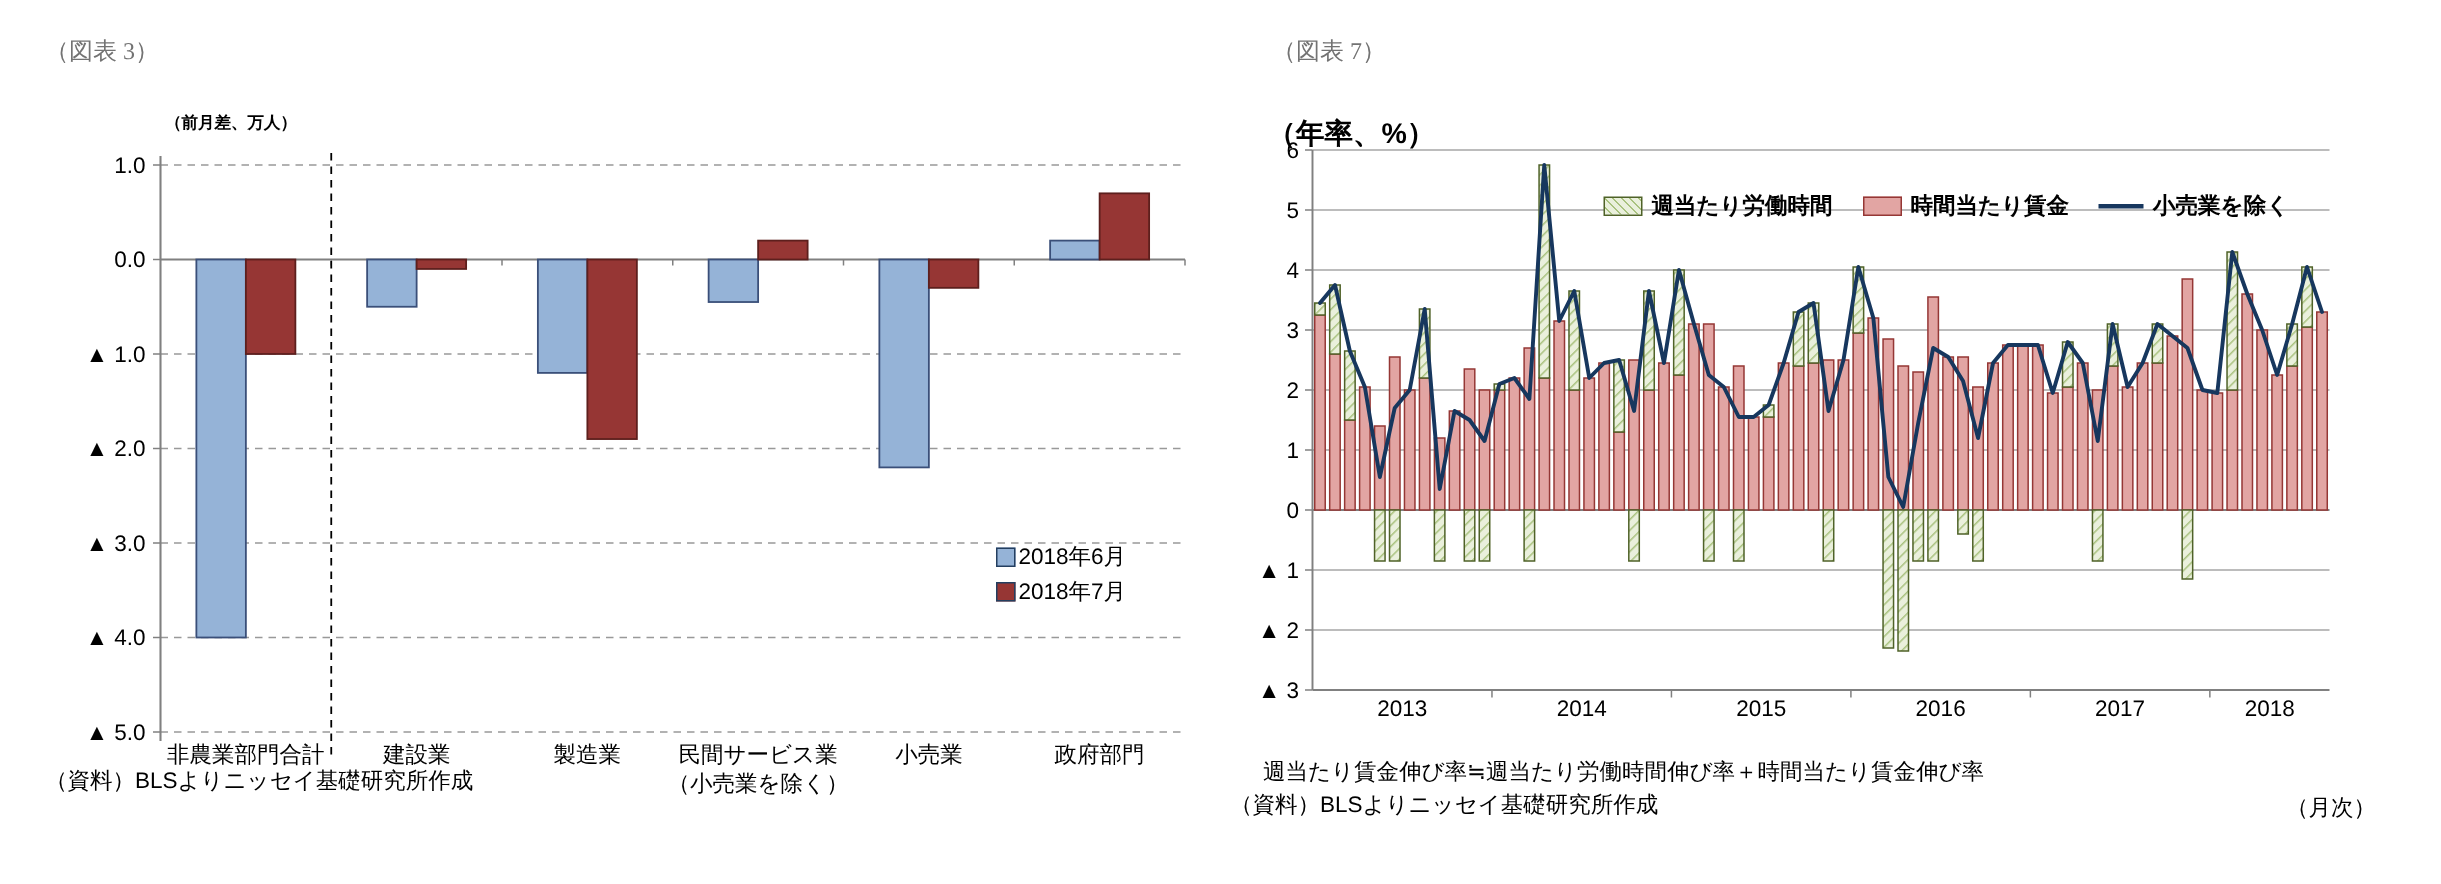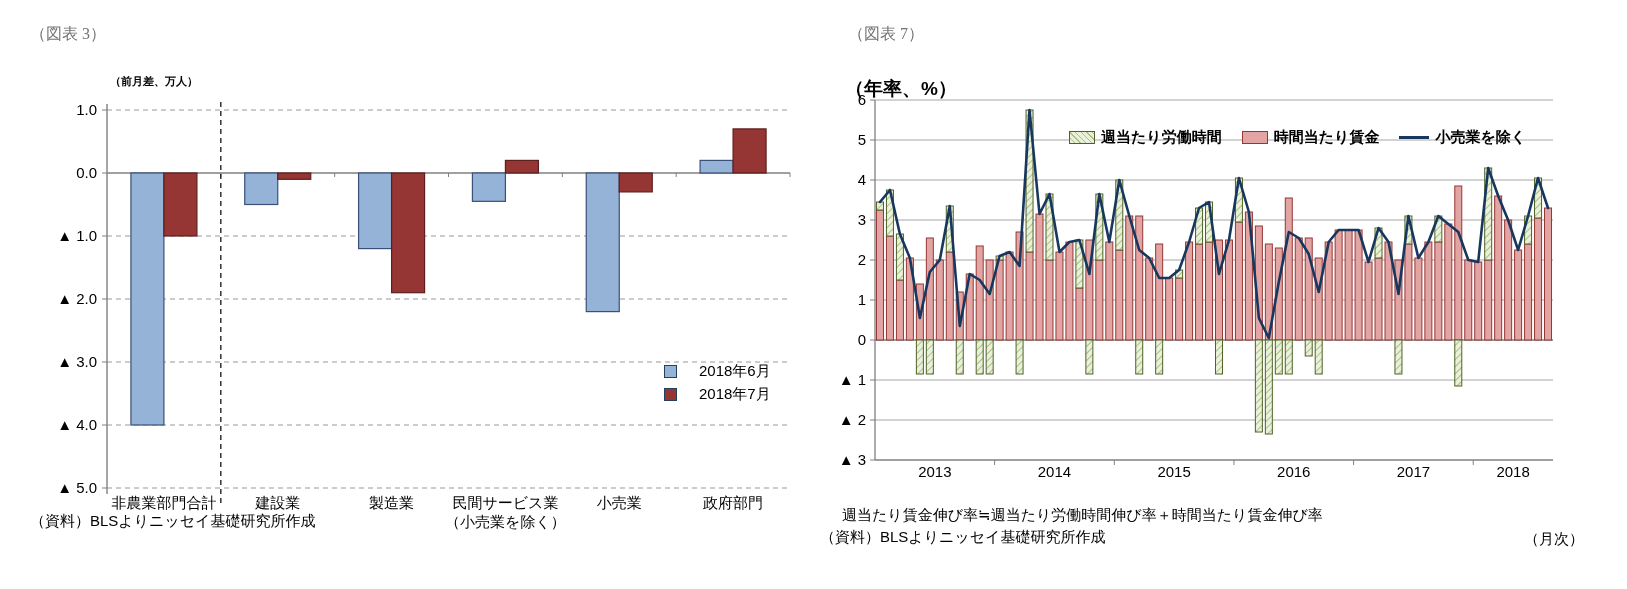--- a/index.html
+++ b/index.html
@@ -7,21 +7,21 @@
     width:1627px;height:589px;position:relative;background:#ffffff;overflow:hidden;
     font-family:"Liberation Sans","DejaVu Sans",sans-serif;color:#000;
   }
   .abs{position:absolute;}
   .fig-label{font-family:"Liberation Serif","DejaVu Serif",serif;font-size:16px;color:#737373;}
   .chart-title{font-weight:bold;font-size:20px;text-align:center;letter-spacing:0.5px;}
   .axis-unit{font-weight:bold;font-size:11px;}
   .axis-unit-sm{font-weight:bold;font-size:19px;}
   .note{font-size:15px;line-height:22px;}
   .legend3{display:flex;flex-direction:column;gap:4px;font-size:15px;}
-  .legend3 .row{display:flex;align-items:center;gap:22px;}
+  .legend3 .row{display:flex;align-items:center;gap:2px;}
   .sw{width:11px;height:11px;border:1px solid #243f60;display:inline-block;}
   .legend4{display:flex;align-items:center;gap:20px;font-size:15px;font-weight:bold;}
   .legend4 .row{display:flex;align-items:center;gap:6px;}
   .sw-bar{width:26px;height:13px;display:inline-block;box-sizing:border-box;}
   .sw-hatch{border:1px solid #4f6228;background:repeating-linear-gradient(45deg,#eaf0dc 0 3px,#a9c27f 3px 4px);}
   .sw-pink{border:1px solid #953735;background:#e2a5a3;}
   .sw-line{width:30px;height:3px;background:#17375e;display:inline-block;}
   svg text{font-family:"Liberation Sans","DejaVu Sans",sans-serif;}
 </style>
 </head>

